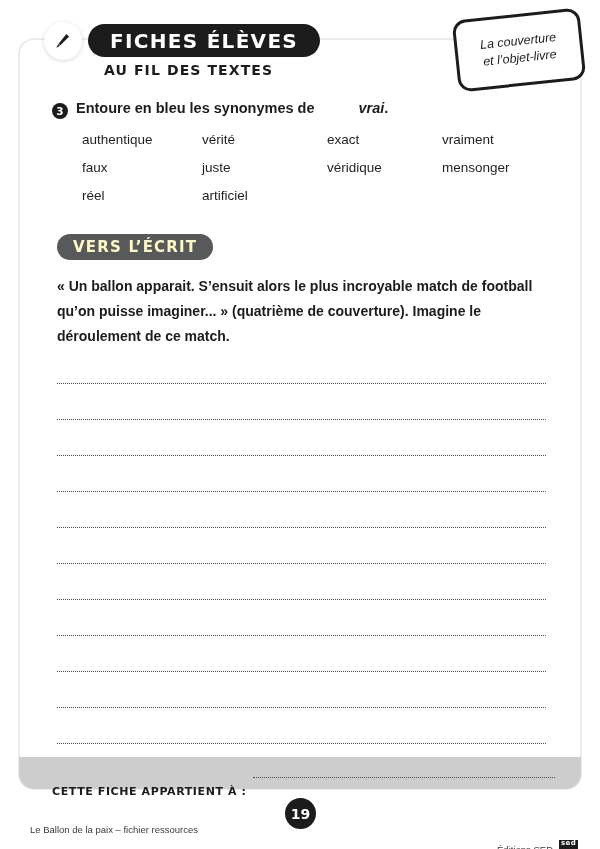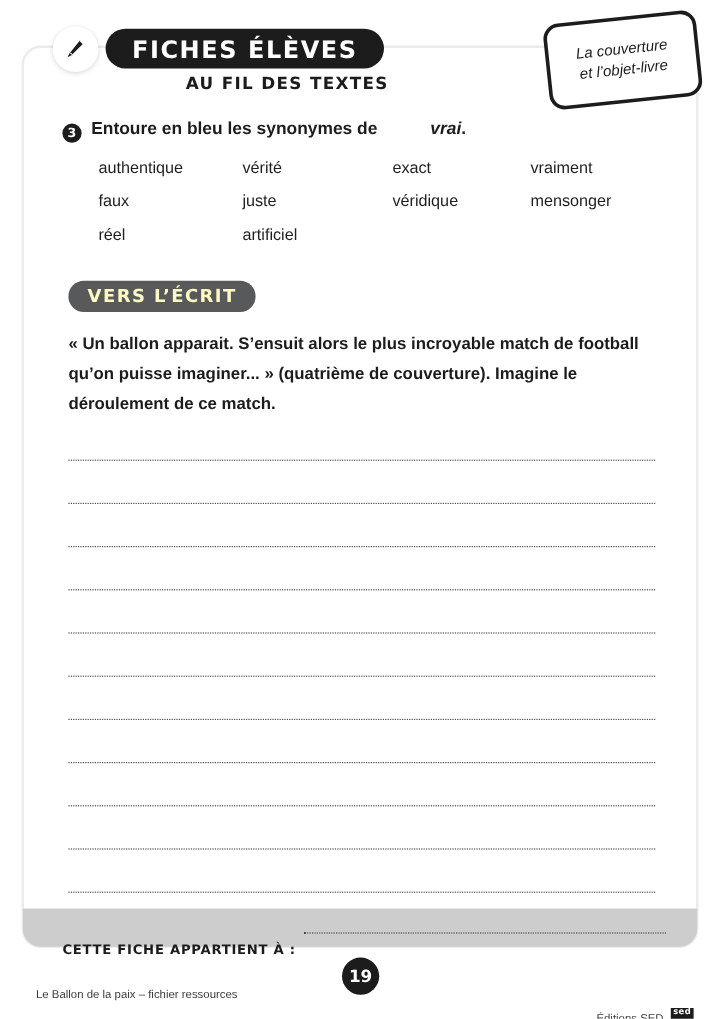--- a/index.html
+++ b/index.html
@@ -66,21 +66,21 @@
     letter-spacing: 1.3px;
     font-family: "DejaVu Sans", sans-serif;
     white-space: nowrap;
   }
 
   #subtitle {
     position: absolute;
     left: 104px;
     top: 62px;
     width: 220px;
-    text-align: right;
+    text-align: left;
     font-size: 14px;
     font-weight: bold;
     letter-spacing: 1.1px;
     font-family: "DejaVu Sans", sans-serif;
     color: #1c1c1c;
     z-index: 6;
   }
 
   
   #theme-badge {

